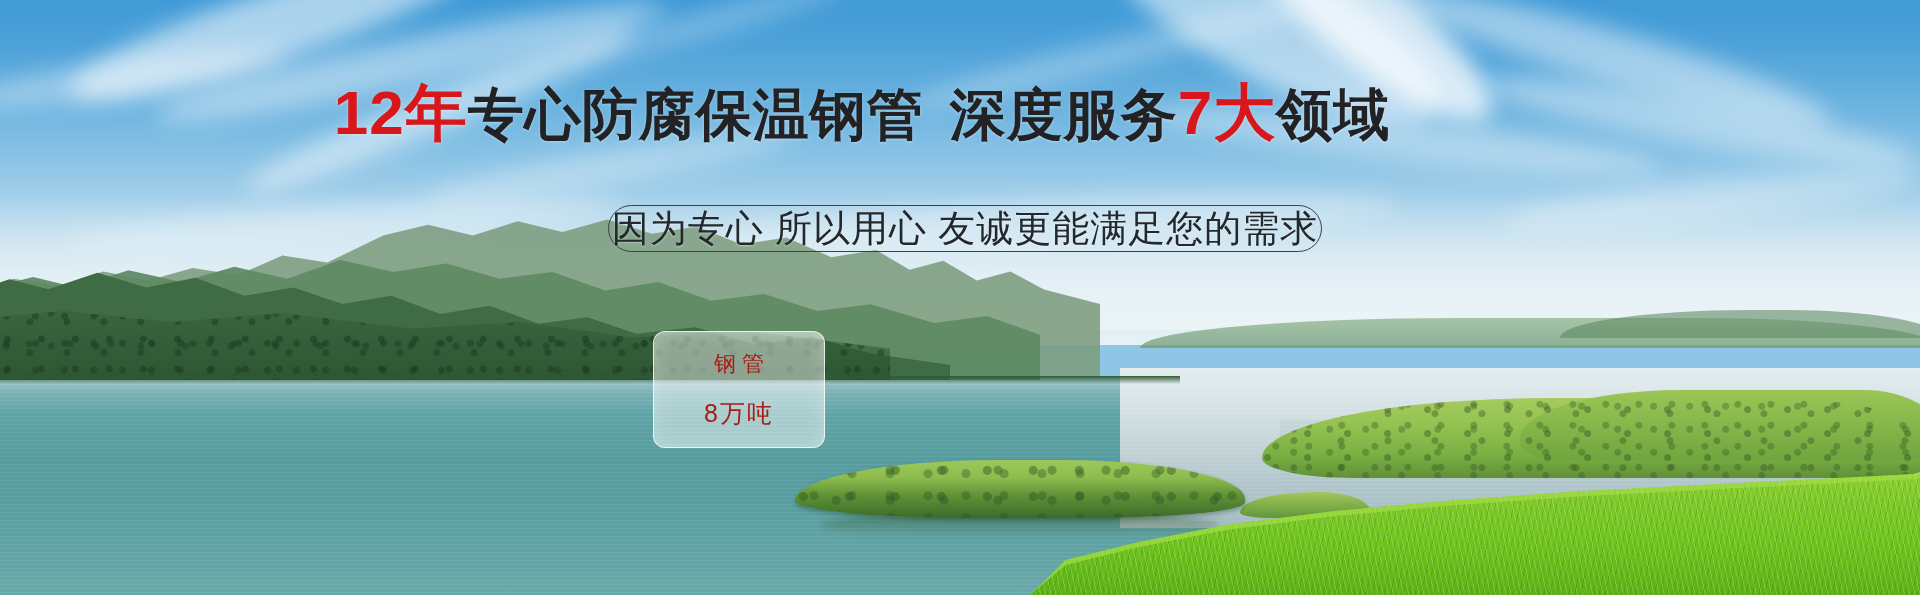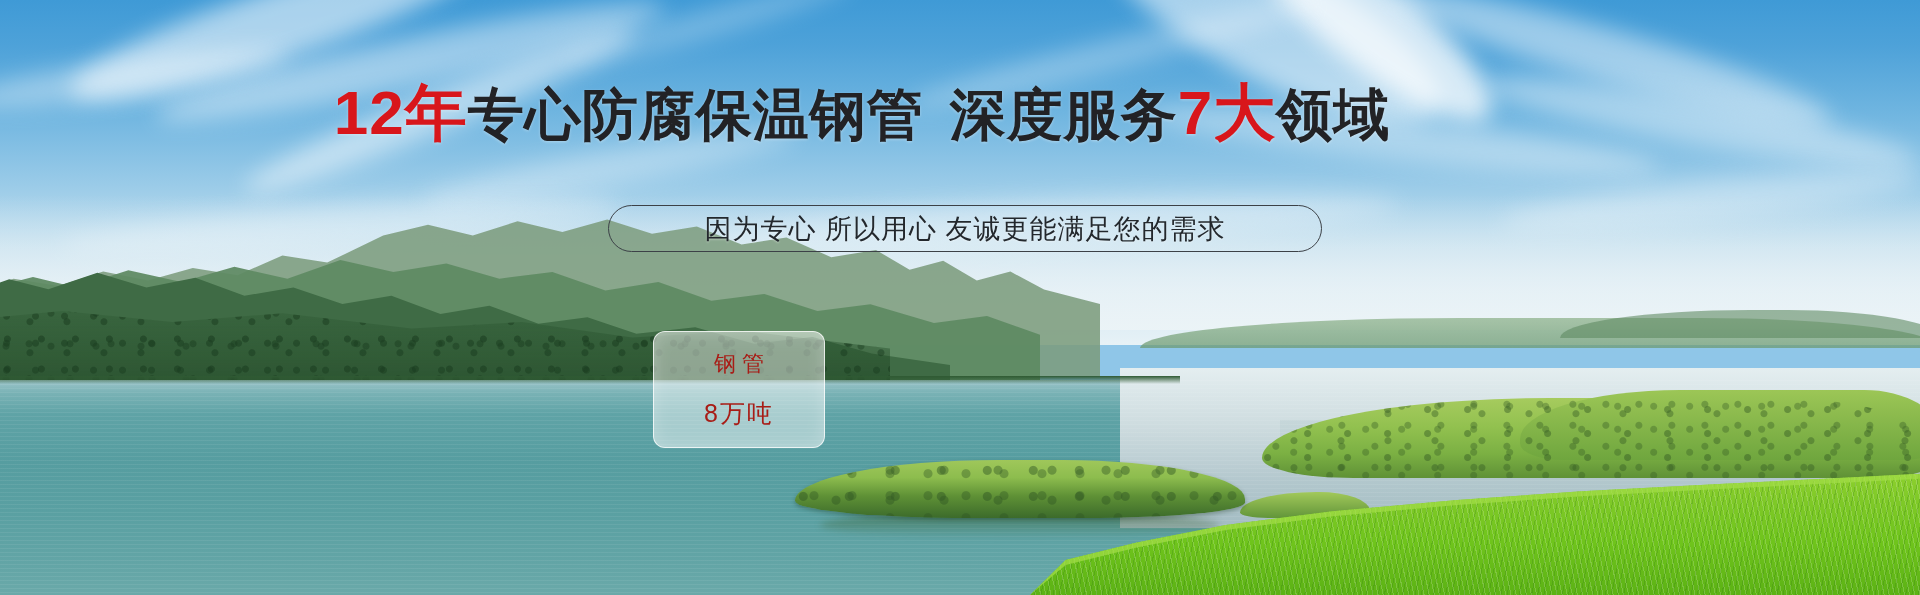--- a/index.html
+++ b/index.html
@@ -239,21 +239,21 @@
 
   .subpill{
     position:absolute;left:608px;top:205px;
     width:712px;height:45px;
     border:1.6px solid #3c4147;
     border-radius:24px;
     display:flex;align-items:center;justify-content:center;
     background:rgba(255,255,255,.02);
   }
   .subpill-text{
-    font-size:27px;
+    font-size:37px;
     color:#23282d;
     letter-spacing:1px;
     white-space:nowrap;
     font-family:"Liberation Sans","DejaVu Sans",sans-serif;
     text-shadow:0 1px 2px rgba(255,255,255,.4);
   }
 
   
   .cards{
     position:absolute;left:653px;top:331px;

